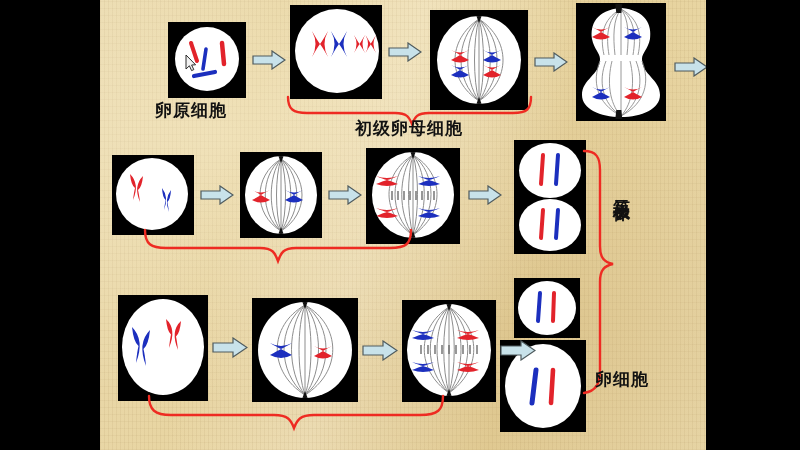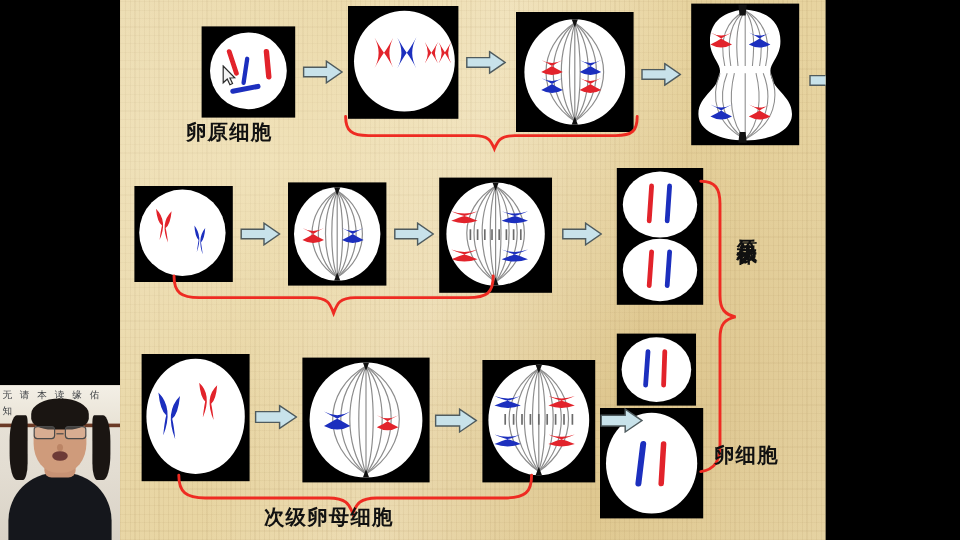--- a/index.html
+++ b/index.html
@@ -1,17 +1,17 @@
 <!DOCTYPE html>
 <html><head>
 <meta charset="utf-8">
 <style>
   html,body{margin:0;padding:0;background:#000;}
   body{width:800px;height:450px;overflow:hidden;font-family:"Liberation Sans","DejaVu Sans",sans-serif;}
-  #stage{position:relative;width:688px;height:450px;background:#000;overflow:hidden;}
+  #stage{position:relative;width:800px;height:450px;background:#000;overflow:hidden;}
 
   
   #slide{
     position:absolute;left:100px;top:0;width:606px;height:450px;
     background:
       repeating-linear-gradient(90deg, rgba(160,130,80,.10) 0px, rgba(160,130,80,.10) 1px, rgba(255,255,255,0) 1px, rgba(255,255,255,0) 4px),
       repeating-linear-gradient(0deg, rgba(150,120,70,.07) 0px, rgba(150,120,70,.07) 1px, rgba(255,255,255,0) 1px, rgba(255,255,255,0) 7px),
       linear-gradient(105deg,#ead9ac 0%,#e8d5a2 25%,#efe0b8 45%,#e5d099 70%,#ecdcae 100%);
     overflow:hidden;
   }
@@ -220,20 +220,21 @@
     </div>
 
     <div class="brace" style="left:185px;top:95px;">
       <svg width="250" height="32" viewBox="0 0 250 32">
         <path d="M3 2 C 3 14, 8 18, 22 18
                  L 110 18 C 122 18, 124 22, 127 29
                  C 130 22, 132 18, 144 18
                  L 228 18 C 242 18, 246 14, 246 2" fill="none" stroke="#ee2b22" stroke-width="2.4" stroke-linecap="round"></path>
       </svg>
     </div>
+    <div class="lbl" style="left:255px;top:117px;font-size:17px;">初级卵母细胞</div>
 
     <div class="panel" style="left:12px;top:155px;width:82px;height:80px;">
       <div class="cell" style="left:4px;top:3px;width:72px;height:72px;">
         <svg width="72" height="72" viewBox="0 0 72 72">
           <g fill="#e2232b">
             <path d="M14 16 q10 10 3 26 q1 -8 2 -12 q-4 -3 -5 -14 Z"></path>
             <path d="M27 18 q-10 10 -3 26 q-1 -8 -2 -12 q4 -3 5 -14 Z"></path>
           </g>
           <g fill="#1c2fbe">
             <path d="M46 30 q7 9 2 22 q1 -7 1.5 -10 q-3 -3 -3.5 -12 Z"></path>
@@ -501,41 +502,23 @@
     <div class="lbl" style="left:495px;top:368px;font-size:17px;">卵细胞</div>
 
     <div class="brace" style="left:46px;top:394px;">
       <svg width="300" height="36" viewBox="0 0 300 36">
         <path d="M3 2 C 3 16, 9 21, 25 21
                  L 128 21 C 142 21, 145 26, 148 34
                  C 151 26, 154 21, 168 21
                  L 274 21 C 292 21, 297 16, 297 2" fill="none" stroke="#ee2b22" stroke-width="2.4" stroke-linecap="round"></path>
       </svg>
     </div>
-    <div class="lbl" style="left:120px;top:420px;font-size:17px;">次级卵母细胞</div>
 
   </div>
 
-  <div id="webcam">
-    <div class="wc-wall"></div>
-    <div class="wc-scroll">
-      <div class="wc-callig">无 请 本 读 缘 佑 知</div>
-    </div>
-    <div class="wc-hairL"></div>
-    <div class="wc-hairR"></div>
-    <div class="wc-body"></div>
-    <div class="wc-neck"></div>
-    <div class="wc-head"></div>
-    <div class="wc-hairtop"></div>
-    <div class="wc-glass l"></div>
-    <div class="wc-glass r"></div>
-    <div class="wc-bridge"></div>
-    <div class="wc-nose"></div>
-    <div class="wc-mouth"></div>
-  </div>
 
   <div id="cursor" style="left:185px;top:54px;">
     <svg width="12" height="18" viewBox="0 0 12 18">
       <path d="M1 1 L1 15 L4.4 11.8 L6.6 16.6 L8.8 15.6 L6.6 11 L10.6 10.8 Z" fill="#f2f2f2" stroke="#2b2b2b" stroke-width="1"></path>
     </svg>
   </div>
 
 </div>
 
 </body></html>

